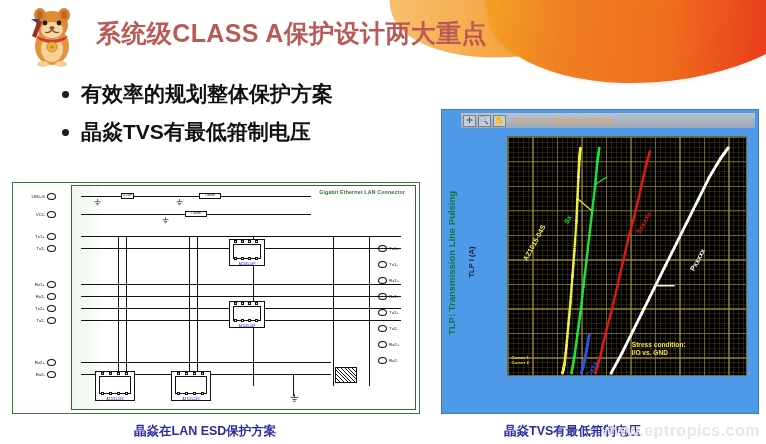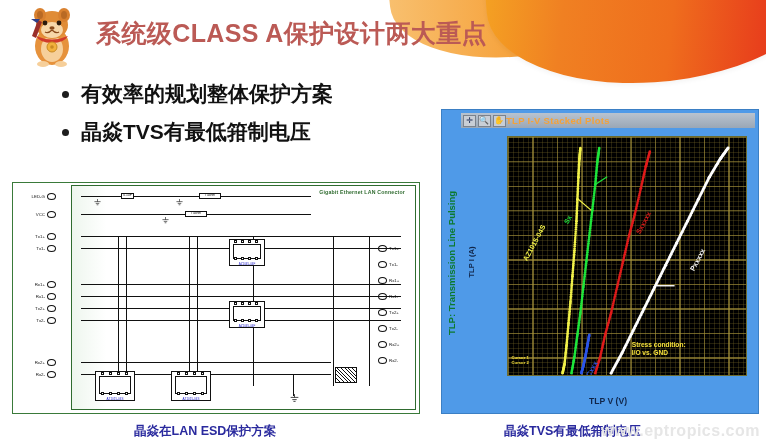--- a/index.html
+++ b/index.html
@@ -143,21 +143,21 @@
     background:linear-gradient(180deg,#b9c3cf 0%,#9aa7b6 100%);
     display:flex; align-items:center;
   }
   .title-btn{
     width:13px; height:12px; margin-left:2px;
     border:1px solid #7a828d; background:#c8ced6;
     display:flex; align-items:center; justify-content:center;
     font-size:8px; color:#1b2a55; line-height:1;
   }
   #chart-title-text{
-    margin-left:0; font-size:9.5px; font-weight:bold;
+    margin-left:8px; font-size:9.5px; font-weight:normal;
     color:#f3a23a; letter-spacing:.3px;
   }
   #plot-area{
     position:absolute; left:46px; top:23px; right:8px; bottom:34px;
     background:#000;
     background-image:
       repeating-linear-gradient(to right, rgba(170,150,60,.55) 0 1px, transparent 1px 24.5px),
       repeating-linear-gradient(to bottom, rgba(170,150,60,.55) 0 1px, transparent 1px 24.5px),
       repeating-linear-gradient(to right, rgba(120,105,40,.30) 0 1px, transparent 1px 4.9px),
       repeating-linear-gradient(to bottom, rgba(120,105,40,.30) 0 1px, transparent 1px 4.9px);
@@ -416,21 +416,20 @@
   <div id="chart-window">
 
     <div id="chart-titlebar">
       <div class="title-btn">✛</div>
       <div class="title-btn">🔍</div>
       <div class="title-btn">✋</div>
       <div id="chart-title-text">TLP I-V Stacked Plots</div>
     </div>
 
     <div id="y-axis-title">TLP I (A)</div>
-    <div id="x-axis-title">TLP V (V)</div>
 
     <div id="plot-area">
       <div id="ytick-host"></div>
       <div id="xtick-host"></div>
 
       <svg id="series-svg" viewBox="0 0 240 240" preserveAspectRatio="none" style="position:absolute;inset:0;width:100%;height:100%">
           <g>
             <circle cx="55" cy="238.15384615384616" r="1.3" fill="#f2f24a"></circle>
             <circle cx="55.14285714285714" cy="237.4945054945055" r="1.3" fill="#f2f24a"></circle>
             <circle cx="55.285714285714285" cy="236.83516483516485" r="1.3" fill="#f2f24a"></circle>

